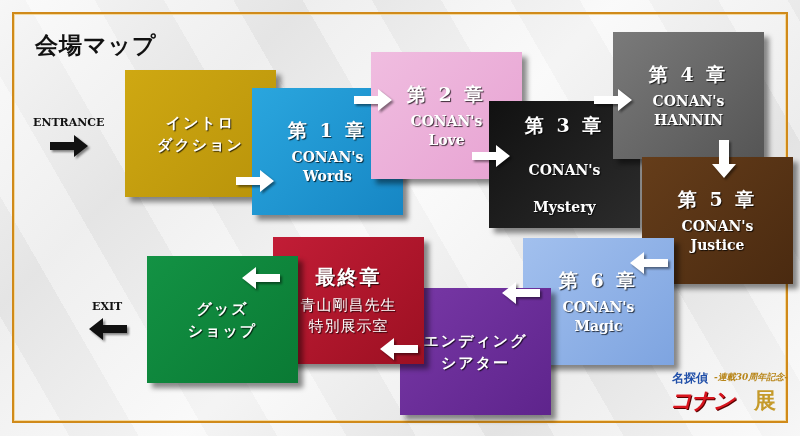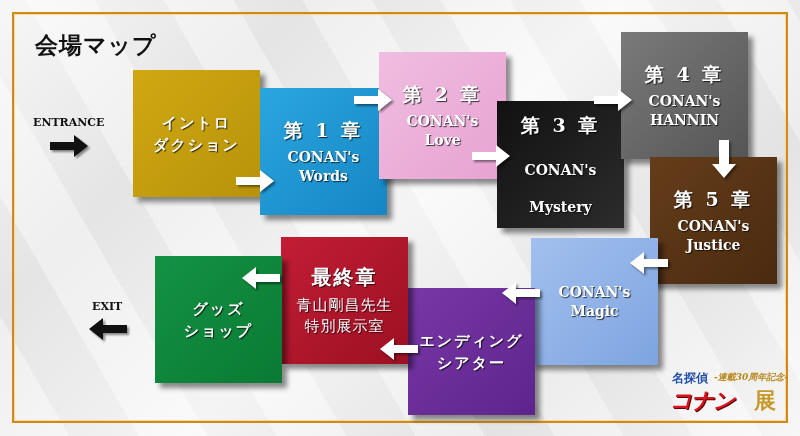--- a/index.html
+++ b/index.html
@@ -17,26 +17,25 @@
     position: absolute; left: 12px; top: 12px; width: 776px; height: 411px;
     border: 2px solid #d08a1a;
     box-shadow: inset 0 0 0 1px #f3d9a0;
   }
   .title {
     position: absolute; left: 35px; top: 30px;
     font-size: 23px; font-weight: bold; color: #111;
     letter-spacing: 1px;
   }
   .box {
-    position: absolute; width: 127px; height: 127px;
+    position: absolute; width: 151px; height: 127px;
     box-shadow: 5px 5px 5px rgba(0,0,0,0.45);
     display: flex; flex-direction: column; align-items: center; justify-content: center;
     color: #fff; text-align: center;
     text-shadow: 1px 1px 1px rgba(0,0,0,0.75);
-    margin-left: 8px;
   }
   .box .chap { font-size: 19px; font-weight: bold; letter-spacing: 3px; margin-bottom: 4px; }
   .box .sub { font-size: 14px; font-weight: bold; line-height: 19px; }
   .box .jp { font-size: 15px; font-weight: bold; line-height: 22px; font-family: "DejaVu Sans", sans-serif; letter-spacing: 2px; }
   .box .final-title { font-size: 20px; font-weight: bold; letter-spacing: 2px; margin-bottom: 4px; }
   .box .final-sub { font-size: 15px; font-weight: normal; line-height: 21px; letter-spacing: 1px; }
 
   .arrow { position: absolute; width: 40px; height: 22px; }
   .arrow svg { display: block; filter: drop-shadow(2px 2px 1px rgba(0,0,0,0.45)); }
 
@@ -94,20 +93,21 @@
   <div class="sub">HANNIN</div>
 </div>
 
 <div class="box" style="left:642px; top:157px; background:linear-gradient(135deg,#653d1a,#4a2a10);">
   <div class="chap">第 5 章</div>
   <div class="sub">CONAN's</div>
   <div class="sub">Justice</div>
 </div>
 
 <div class="box" style="left:523px; top:238px; background:linear-gradient(135deg,#a2c0ee,#7ea4e0);">
+  <div class="chap">第 6 章</div>
   <div class="sub">CONAN's</div>
   <div class="sub">Magic</div>
 </div>
 
 <div class="box" style="left:400px; top:288px; background:linear-gradient(135deg,#7838a6,#5e248c);">
   <div class="jp">エンディング</div>
   <div class="jp">シアター</div>
 </div>
 
 <div class="box" style="left:273px; top:237px; background:linear-gradient(135deg,#c21d36,#9c1022);">

